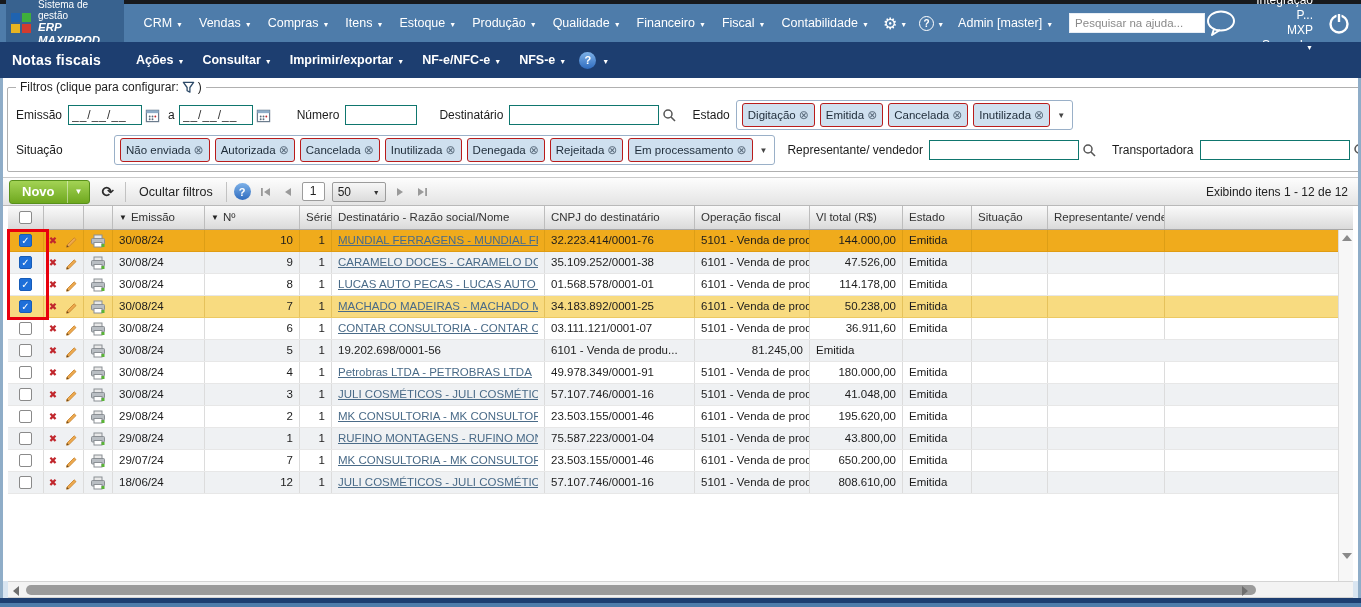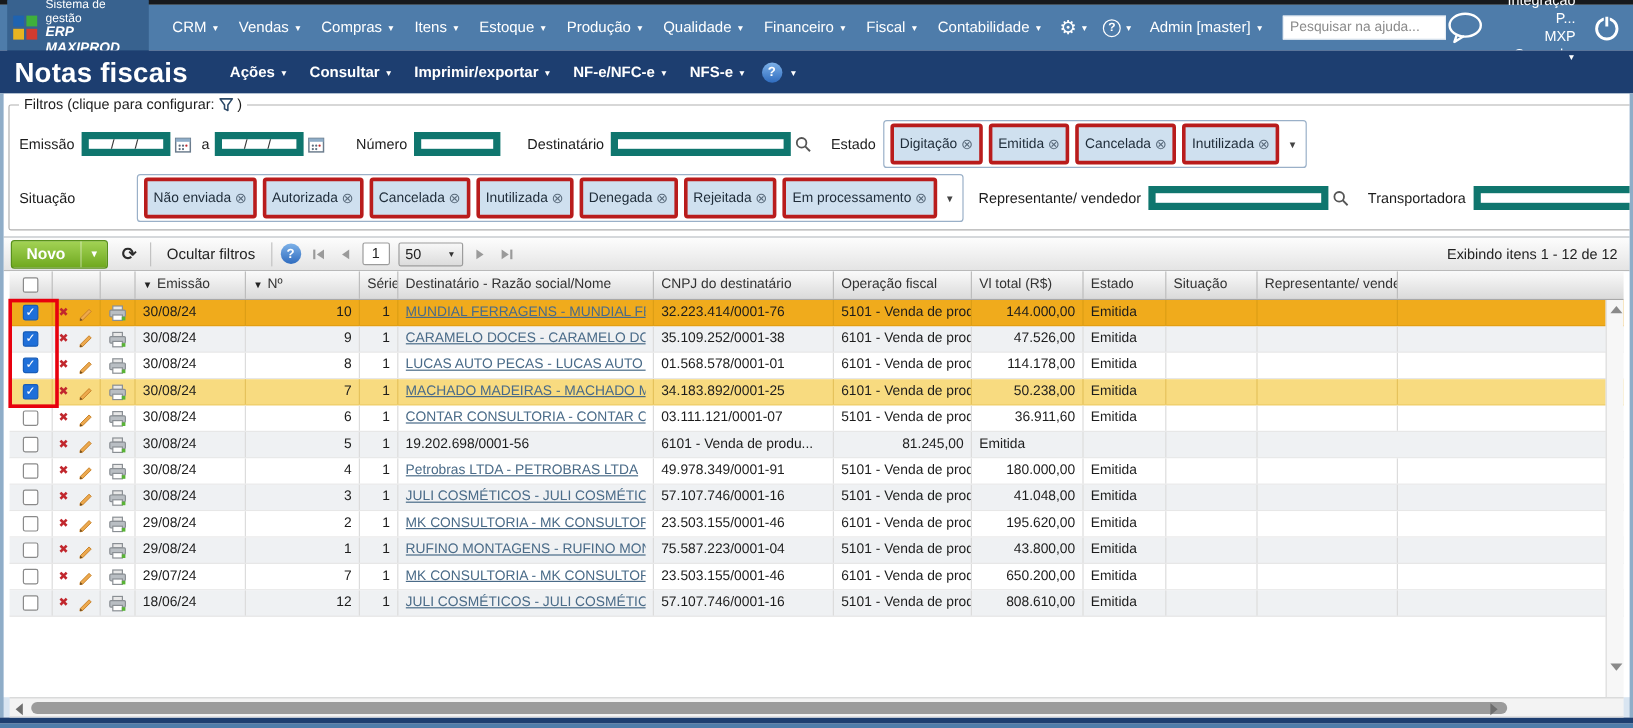--- a/index.html
+++ b/index.html
@@ -27,41 +27,41 @@
   .search-help { margin-left:8px; }
   .search-help input { width:136px; height:20px; border:1px solid #e8eef5; font-size:11.5px; padding:0 5px; color:#333; outline:none; }
   .search-help input::placeholder { color:#8a8a8a; }
   .tb-right { margin-left:auto; display:flex; align-items:center; gap:14px; }
   .bubble svg { display:block; }
   .integ { text-align:right; font-size:12px; line-height:1.25; }
   .power svg { display:block; }
 
   
   .titlebar { height:36px; background:#1d3e70; display:flex; align-items:center; padding:0 12px; color:#fff; }
-  .page-title { font-size:23px; font-weight:bold; margin-right:26px; letter-spacing:.2px; }
+  .page-title { font-size:14px; font-weight:bold; margin-right:26px; letter-spacing:.2px; }
   .titlebar .menu { font-size:12.5px; font-weight:bold; padding:0 9px; }
   .help-blue { width:17px; height:17px; border-radius:50%; background:linear-gradient(#7db1e8,#2f6cbf); color:#fff; font-size:11px; font-weight:bold; display:flex; align-items:center; justify-content:center; margin:0 6px 0 4px; }
 
   
   .content { flex:1; background:#d9e5f1; border-left:3px solid #8fadc8; border-right:3px solid #8fadc8; display:flex; flex-direction:column; overflow:hidden; }
 
   
   .filters-wrap { background:#fff; padding:2px 4px 5px 4px; }
   fieldset.filters { border:1px solid #b0b0b0; border-radius:2px; padding:1px 8px 6px 8px; }
   fieldset.filters legend { font-size:12px; color:#1c1c1c; padding:0 4px; display:flex; align-items:center; gap:3px; }
   .f-row { display:flex; align-items:center; margin-top:5px; font-size:12px; color:#1c1c1c; }
   .f-row label { margin-right:6px; white-space:nowrap; }
-  .inp { border:6px solid #0f766e; height:20px; font-size:12px; padding:0 3px; color:#333; outline:none; background:#fff;text-decoration:underline; }
+  .inp { border:1px solid #0f766e; height:20px; font-size:12px; padding:0 3px; color:#333; outline:none; background:#fff; }
   .date-inp { width:74px; letter-spacing:1px; }
   .num-inp { width:72px; }
   .look-inp { width:150px; }
   .ico-btn { display:inline-flex; align-items:center; margin:0 4px 0 3px; }
   .sp-lg { width:22px; } .sp-md { width:12px; }
   .tag-group { display:flex; align-items:center; gap:5px; border:1px solid #9ab0c8; background:#fff; border-radius:3px; padding:2px 5px; }
-  .tag { display:inline-flex; align-items:center; gap:3px; background:#cfe0ef; border:3px solid #b91c1c; border-radius:3px; padding:0 5px; height:34px; font-size:11.5px; color:#1e2b38; white-space:nowrap; }
+  .tag { display:inline-flex; align-items:center; gap:3px; background:#cfe0ef; border:1px solid #b91c1c; border-radius:3px; padding:0 5px; height:24px; font-size:11.5px; color:#1e2b38; white-space:nowrap; }
   .tag .rm { font-size:12px; color:#5a6b7c; }
   .dd-caret { font-size:8px; color:#444; padding:0 2px; }
   .sit-label { width:92px; }
 
   
   .toolbar { height:29px; background:linear-gradient(#fdfdfd,#e4e4e4); border-top:1px solid #c9c9c9; border-bottom:1px solid #b9b9b9; display:flex; align-items:center; padding:0 6px; gap:7px; font-size:12px; color:#222; }
   .btn-novo { display:flex; align-items:stretch; border:1px solid #58901b; border-radius:3px; overflow:hidden; background:linear-gradient(#a3d355,#6fa81f); color:#fff; font-weight:bold; font-size:13px; cursor:pointer; }
   .btn-novo .lbl { padding:3px 12px 4px 12px; }
   .btn-novo .arr { padding:3px 7px 4px 7px; border-left:1px solid rgba(255,255,255,.45); display:flex; align-items:center; font-size:8px; }
   .refresh { font-size:15px; font-weight:bold; color:#2b2b2b; padding:0 4px; cursor:pointer; }

